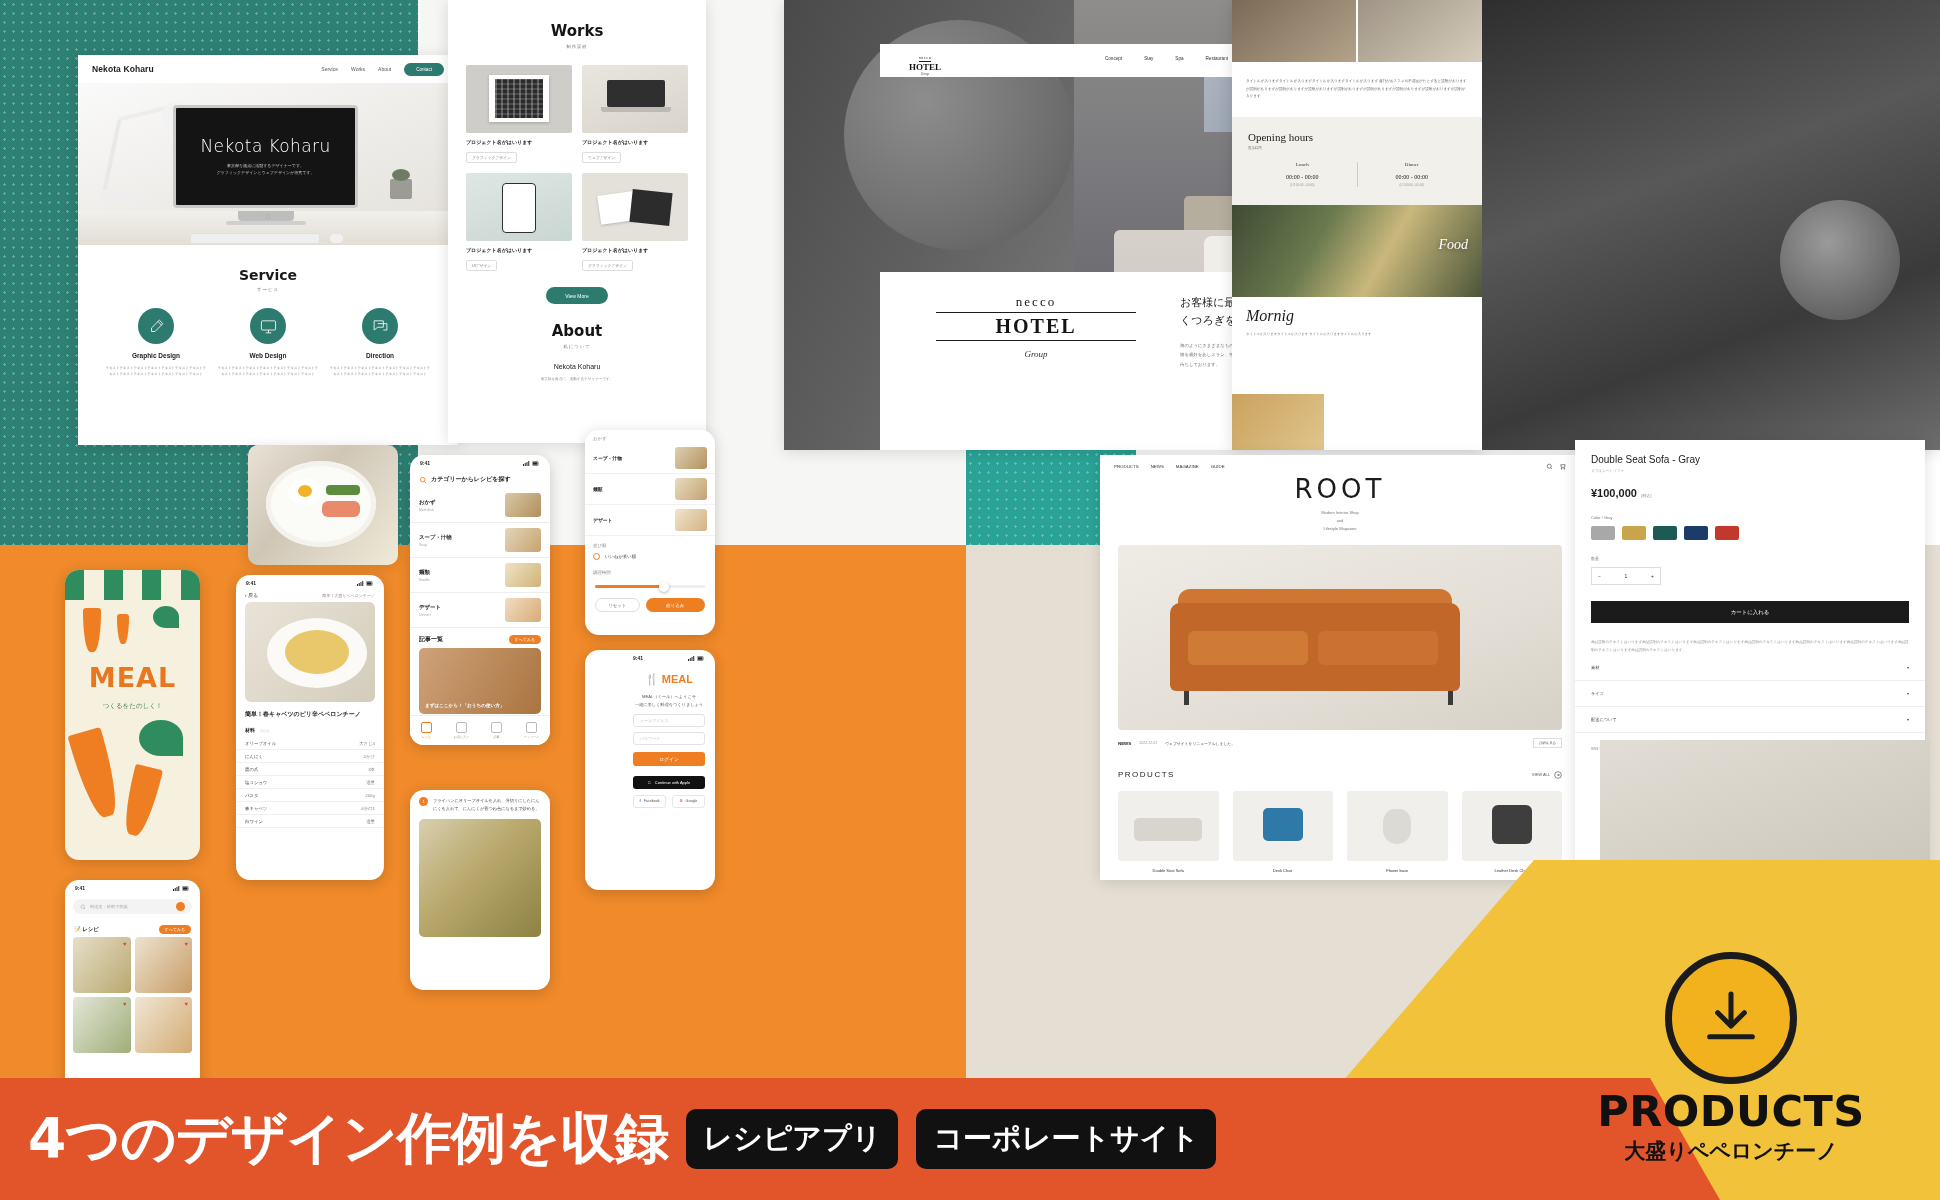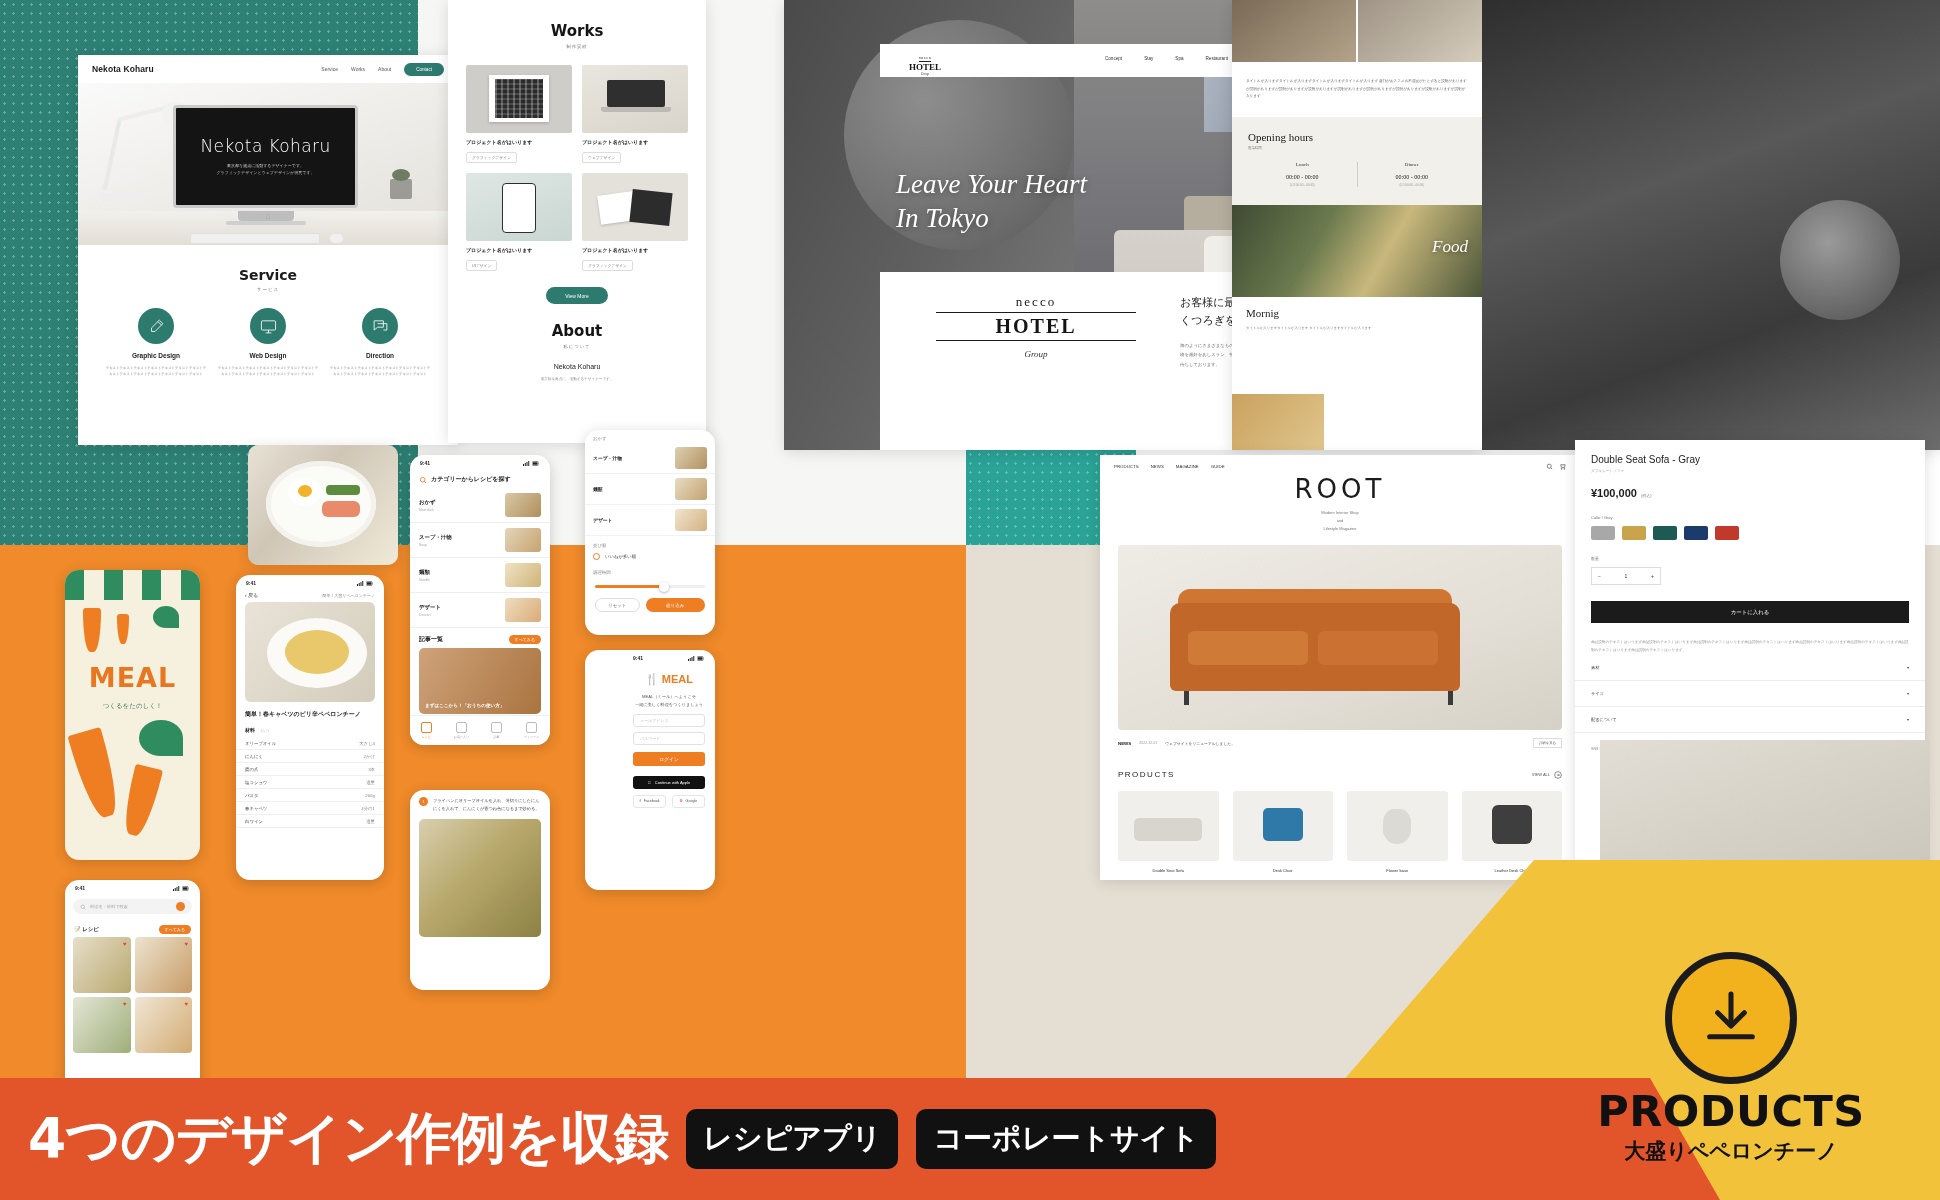--- a/index.html
+++ b/index.html
@@ -209,23 +209,23 @@
   .hs-oh-sub { font-size:3.4px; color:#777; margin-top:3px; }
   .hs-oh-row { display:flex; margin-top:12px; }
   .hs-oh-col { flex:1; text-align:center; }
   .hs-oh-col + .hs-oh-col { border-left:0.7px solid #cfcbc2; }
   .hs-oh-label { font-size:5px; color:#333; font-family:"Liberation Serif",serif; }
   .hs-oh-time { font-size:6px; color:#222; margin-top:7px; font-family:"Liberation Serif",serif; }
   .hs-oh-note { font-size:3px; color:#999; margin-top:3px; }
   .hs-food { position:relative; height:92px; }
   .hs-food-img { position:absolute; inset:0;
     background:linear-gradient(120deg,#3f4a33,#6b7a4e 35%,#c9b87c 60%,#4a5538); }
-  .hs-food-label { position:absolute; right:14px; top:32px; color:#fff; font-size:17px; font-style:italic; font-family:"Liberation Serif",serif; text-shadow:0 1px 5px rgba(0,0,0,.4); }
+  .hs-food-label { position:absolute; right:14px; top:32px; color:#fff; font-size:14px; font-style:italic; font-family:"Liberation Serif",serif; text-shadow:0 1px 5px rgba(0,0,0,.4); }
   .hs-mornig { padding:10px 14px; }
-  .hs-mornig-h { font-size:11px; color:#1b1b1b; font-family:"Liberation Serif",serif; }
+  .hs-mornig-h { font-size:16px; font-style:italic; color:#1b1b1b; font-family:"Liberation Serif",serif; }
   .hs-mornig-p { font-size:3.4px; color:#777; line-height:2; margin-top:6px; }
   .hs-bread { position:absolute; left:0; bottom:0; width:92px; height:56px; background:linear-gradient(130deg,#caa25f,#e0c58c); }
 
   
   .photo-strip { position:absolute; left:1482px; top:0; width:458px; height:450px;
     background:linear-gradient(160deg,#2e2e2e,#585858 40%,#3a3a3a 70%,#6d6d6d); }
   .ps-obj { position:absolute; right:40px; top:200px; width:120px; height:120px; border-radius:50%;
     background:radial-gradient(circle at 40% 35%,#9a9a9a,#4e4e4e); }
 
   
@@ -517,24 +517,20 @@
         <span class="hn-link">Restaurant</span>
         <span class="hn-link">About</span>
         <span class="hn-lang">JPN / EN</span>
       </div>
       <div class="hn-cta">
         <span class="hn-cta-a">Reservation</span>
         <span class="hn-cta-b">Search</span>
       </div>
     </div>
 
-    <div class="hotel-hero-text">
-      <div class="hh-l1">Leave Your Heart</div>
-      <div class="hh-l2">In Tokyo</div>
-    </div>
 
     <div class="hotel-white-panel">
       <div class="hwp-left">
         <div class="hwp-necco">necco</div>
         <div class="hwp-hotel">HOTEL</div>
         <div class="hwp-group">Group</div>
       </div>
       <div class="hwp-right">
         <div class="hwp-h">お客様に最上の</div>
         <div class="hwp-h">くつろぎを提供する</div>

